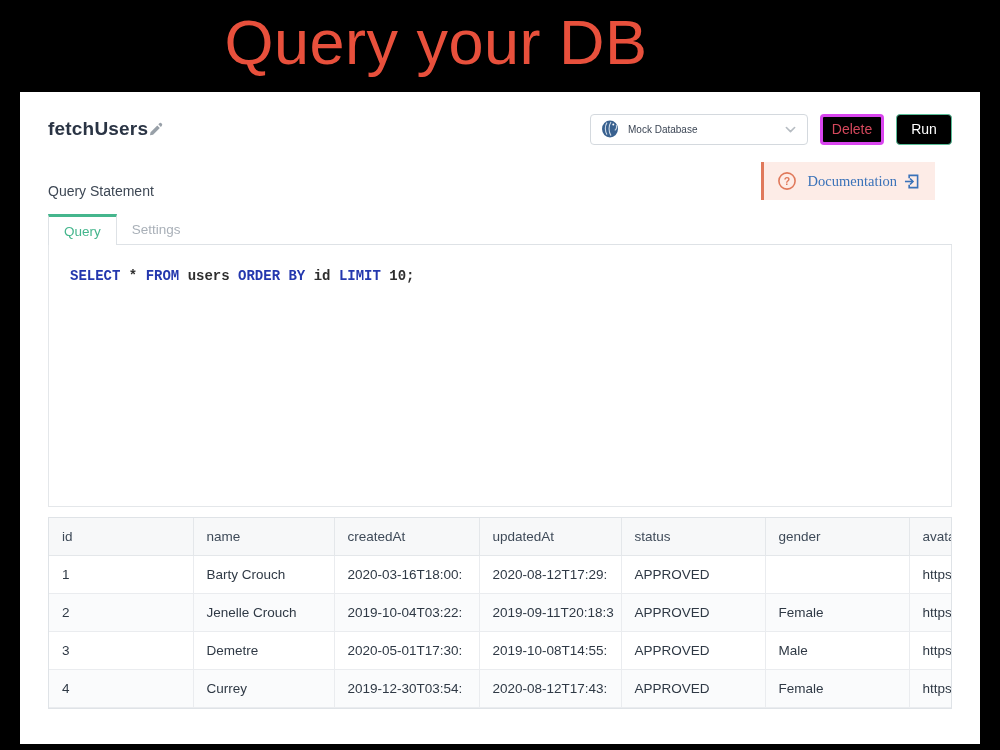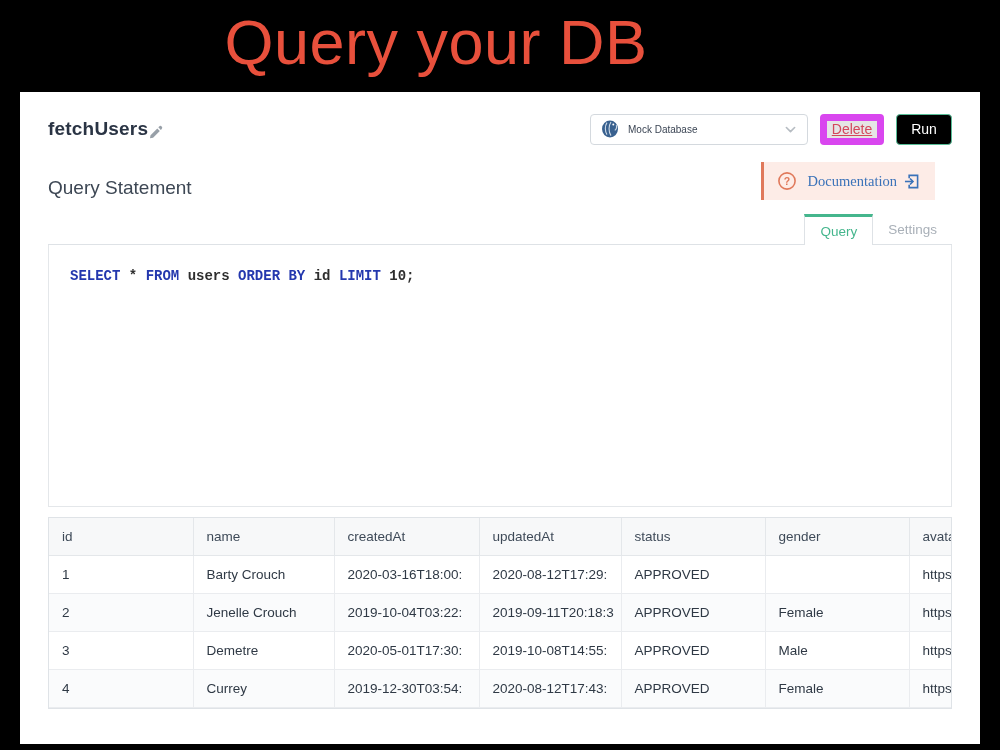--- a/index.html
+++ b/index.html
@@ -9,45 +9,45 @@
 
   .page-title { position:absolute; top:6px; left:0; width:100%; text-align:center;
                 font-size:63px; font-weight:400; letter-spacing:0.5px; }
 
   .panel { position:absolute; left:20px; top:92px; width:960px; height:652px;
            background:#fff; overflow:hidden; }
   .panel-inner { padding:20px 28px 0 28px; }
 
   
   .topbar { display:flex; justify-content:space-between; align-items:center; height:34px; }
-  .query-name-wrap { display:flex; align-items:flex-end; }
+  .query-name-wrap { display:flex; align-items:center; }
   .query-name { font-size:19px; font-weight:700; color:#2a3444; letter-spacing:0.2px; }
   .pencil { display:flex; align-items:center; cursor:pointer; }
   .controls { display:flex; align-items:center; gap:12px; }
   .select { width:218px; height:31px; border:1px solid #d4d9de; border-radius:4px;
             background:#fff; display:flex; align-items:center; gap:9px;
             padding:0 10px; font-size:10px; color:#3b4554; cursor:pointer; }
   .select .chev { margin-left:auto; display:flex; }
   .btn { height:31px; border-radius:4px; font-size:14px; cursor:pointer;
          font-family:"Liberation Sans", sans-serif; }
-  .btn-delete { width:64px; background:#e5e5e5; border:7px solid #d946ef; color:#d4485c;text-decoration:underline; }
+  .btn-delete { width:64px; background:#000000; border:3px solid #d946ef; color:#d4485c; }
   .btn-run { width:56px; background:#000000; border:1px solid #58bd97; color:#fff; }
 
   
   .row2 { margin-top:16px; display:flex; justify-content:space-between; align-items:flex-end; }
-  .section-label { font-size:19px; color:#3d4754; padding-bottom:1px; }
+  .section-label { font-size:14px; color:#3d4754; padding-bottom:1px; }
   .doc-banner { background:#fdece7; border-left:3px solid #e0795b; height:38px;
                 display:flex; align-items:center; gap:11px; padding:0 16px 0 13px;
                 margin-right:17px; }
   .doc-link { display:flex; align-items:center; gap:7px; font-size:14.5px;
               color:#3a72b9; text-decoration:none; cursor:pointer;font-family:Liberation Serif, serif; }
 
   
   .tabs { margin-top:14px; display:flex; align-items:stretch; height:31px;
-          border-bottom:1px solid #dee2e6;justify-content:flex-end; }
+          border-bottom:1px solid #dee2e6; }
   .tab { display:flex; align-items:center; padding:0 15px; font-size:13.5px;
          color:#a9b0b8; cursor:pointer; }
   .tab.active { color:#45b68d; background:#fff; border-top:3px solid #45b68d;
                 border-left:1px solid #dee2e6; border-right:1px solid #dee2e6;
                 margin-bottom:-1px; z-index:2; }
 
   
   .editor { border:1px solid #e4e7ea; border-top:none; height:262px;
             padding:23px 21px; background:#fff; cursor:text; }
   .sql-line { font-family:"Liberation Mono", monospace; font-size:14px;

